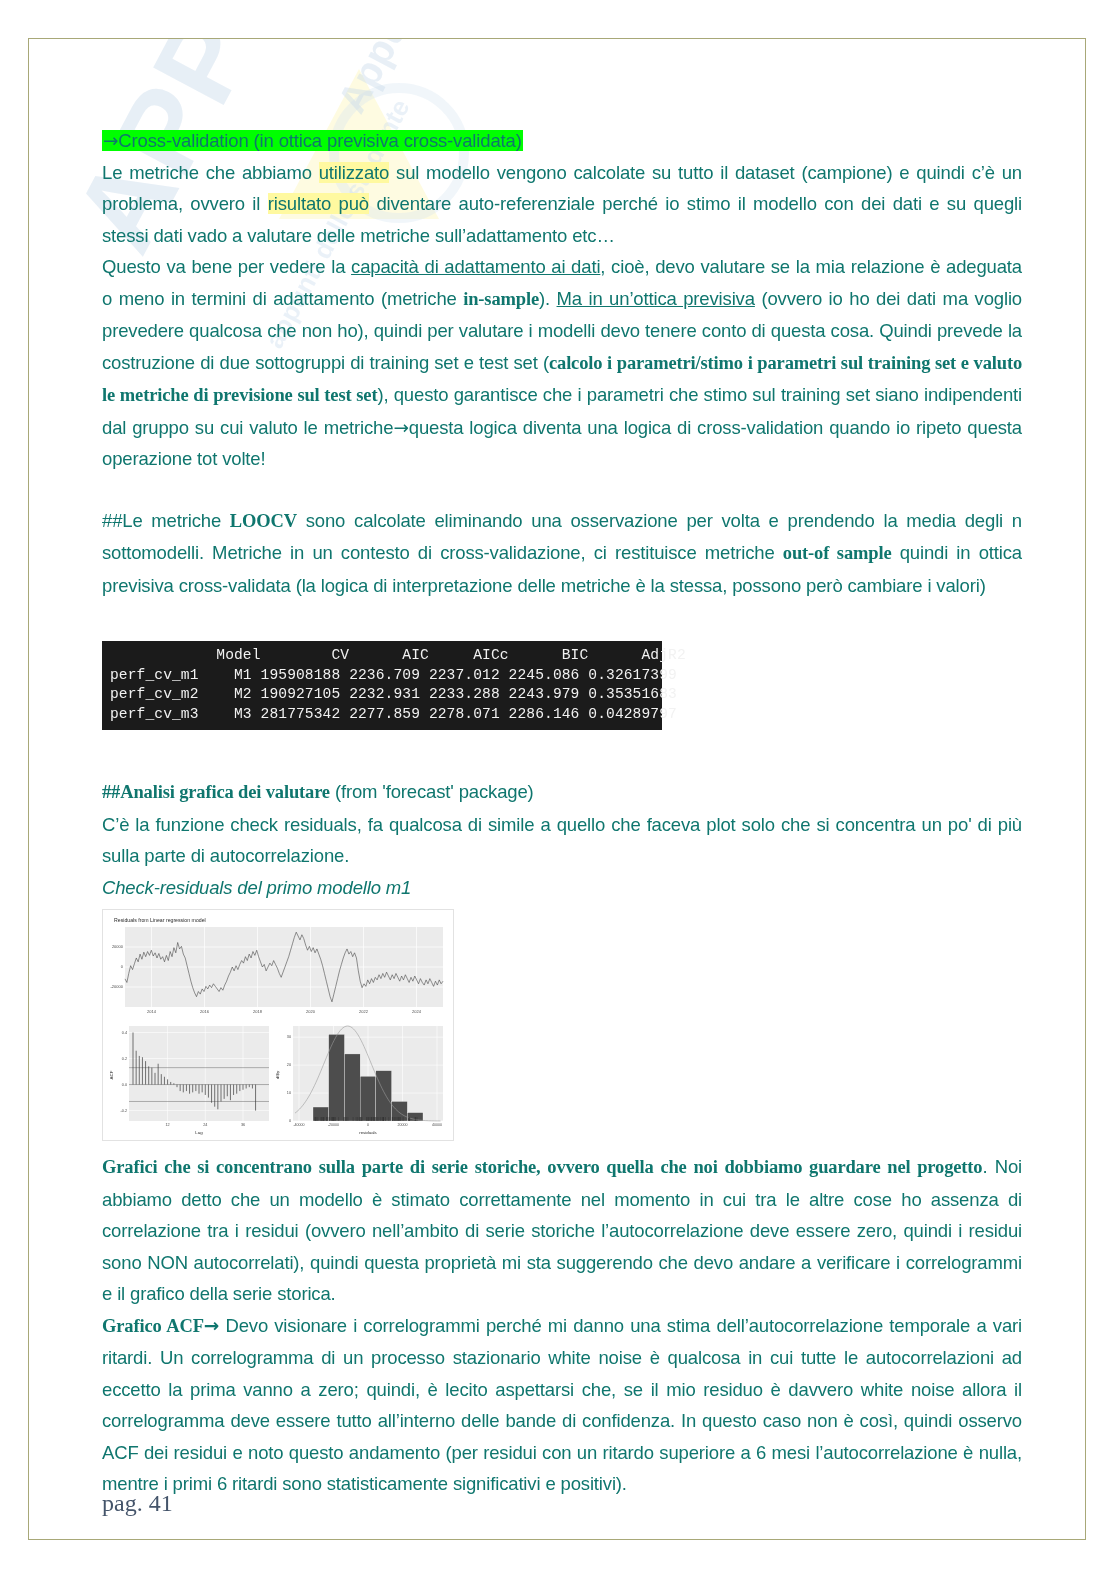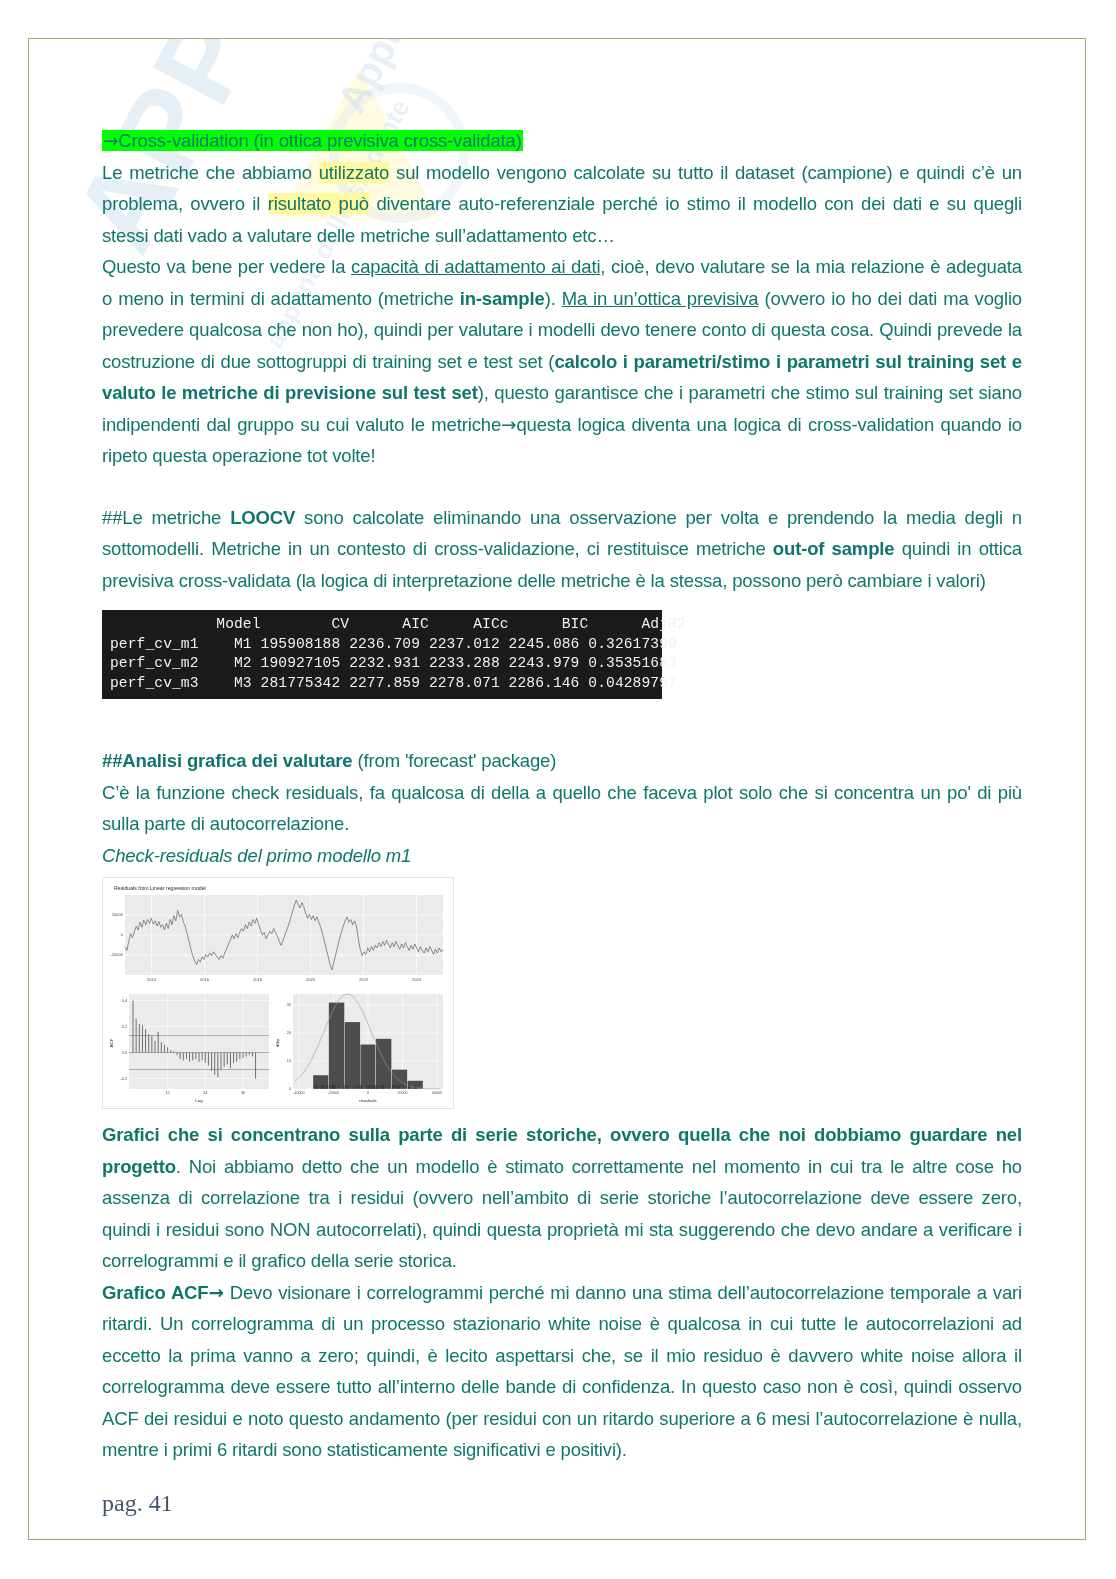--- a/index.html
+++ b/index.html
@@ -105,21 +105,21 @@
   p.body, div.body {
     margin: 0;
     font-size: 18.5px;
     line-height: 31.5px;
     color: #0f766e;
     text-align: justify;
     font-family: "Liberation Sans", sans-serif;
     letter-spacing: -0.15px;
   }
   .tight { text-align: left; }
-  b, .b { font-weight: bold; }
+  b, .b { font-weight: bold; font-family: Liberation Serif, serif; }
   u, .u { text-decoration: underline; }
   .hl {
     background: #00ff00;
     padding: 0 1px;
   }
   .hl-y { background: #fff9a0; }
   .arrow { font-family: "DejaVu Sans", sans-serif; }
   .ital { font-style: italic; }
   .spacer-sm { height: 14px; }
   .spacer-md { height: 30px; }
@@ -130,20 +130,21 @@
     background: #1b1b1b;
     color: #f2f2f2;
     font-family: "Liberation Mono", "DejaVu Sans Mono", monospace;
     font-size: 14.6px;
     line-height: 19.5px;
     padding: 5px 8px 6px 8px;
     width: 560px;
     box-sizing: border-box;
     white-space: pre;
     letter-spacing: 0.1px;
+    margin-top: 26px;
   }
 
   
   #figure {
     width: 352px;
     height: 232px;
     border: 1px solid #e2e2e2;
     background: #ffffff;
     box-sizing: border-box;
     position: relative;
@@ -194,21 +195,21 @@
 perf_cv_m1    M1 195908188 2236.709 2237.012 2245.086 0.32617399
 perf_cv_m2    M2 190927105 2232.931 2233.288 2243.979 0.35351683
 perf_cv_m3    M3 281775342 2277.859 2278.071 2286.146 0.04289797</span></div>
 
     <div style="height:10px"></div>
 
 
     <div class="spacer-lg"></div>
 
     <p class="body tight"><b>##Analisi grafica dei valutare</b><span> (from 'forecast' package)</span></p>
-    <p class="body">C’è la funzione check residuals, fa qualcosa di della a quello che faceva plot solo che si concentra un po' di più sulla parte di autocorrelazione.</p>
+    <p class="body">C’è la funzione check residuals, fa qualcosa di simile a quello che faceva plot solo che si concentra un po' di più sulla parte di autocorrelazione.</p>
     <p class="body tight ital">Check-residuals del primo modello m1</p>
 
     <div style="height:6px"></div>
 
     <div id="figure">
       <svg width="350" height="230" viewBox="0 0 350 230">
         <rect x="0" y="0" width="350" height="230" fill="#ffffff"></rect>
 
         <text id="fig-title" x="11" y="12" font-family="Liberation Sans, sans-serif" font-size="5.2" fill="#2b2b2b">Residuals from Linear regression model</text>
 

